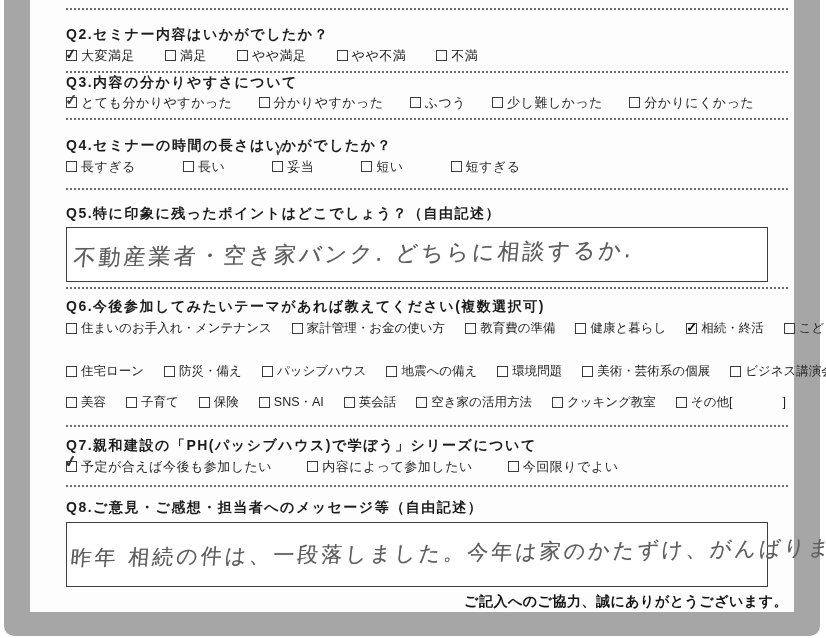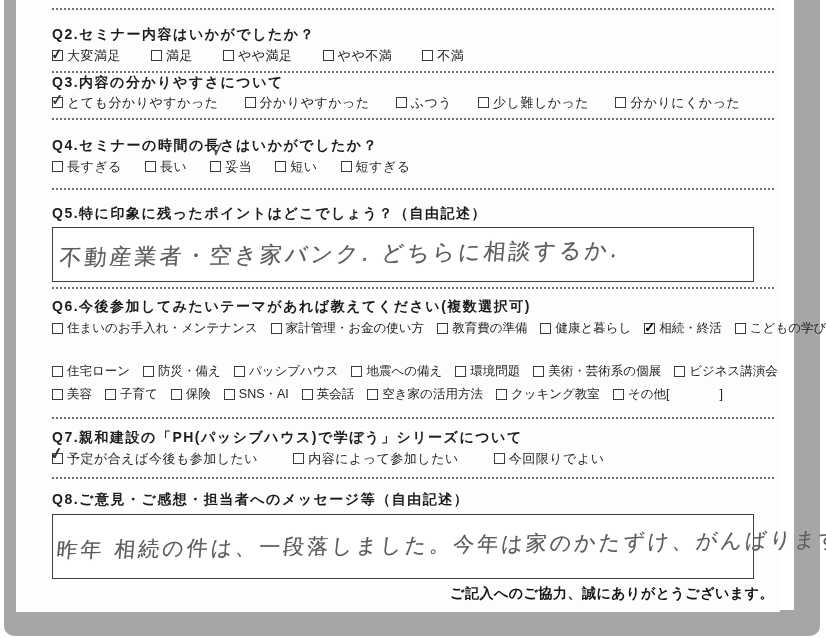--- a/index.html
+++ b/index.html
@@ -7,30 +7,30 @@
     width:826px;height:638px;position:relative;background:#fff;overflow:hidden;
     font-family:"Liberation Sans", sans-serif;
     -webkit-font-smoothing:antialiased;
   }
   .page-frame{
     position:absolute;left:4px;top:-36px;width:816px;height:672px;
     border:26px solid #a6a6a6;border-radius:10px;box-sizing:border-box;
     background:transparent;
   }
   .content{
-    position:absolute;left:16px;top:0;width:764px;height:612px;
+    position:absolute;left:30px;top:0;width:764px;height:612px;
     background:#fdfdfd;box-sizing:border-box;padding:0 6px 0 36px;
   }
   .sep{border-top:2px dotted #6e6e6e;height:0;}
   .qtitle{
     font-size:14px;font-weight:600;color:#1c1c1c;letter-spacing:1.5px;
     line-height:16px;height:16px;white-space:nowrap;
   }
   .optrow{display:flex;align-items:center;white-space:nowrap;height:15px;}
-  .g-q2{gap:30px;} .g-q3{gap:26px;} .g-q4{gap:23px;} .g-q6{gap:13px;} .g-q7{gap:35px;}
+  .g-q2{gap:30px;} .g-q3{gap:26px;} .g-q4{gap:47px;} .g-q6{gap:20px;} .g-q7{gap:35px;}
   .opt{display:inline-flex;align-items:center;}
   .cb{
     width:11px;height:11px;border:1.2px solid #3c3c3c;display:inline-block;
     position:relative;margin-right:4px;flex:none;background:#fff;box-sizing:border-box;
   }
   .lbl{font-size:13px;color:#1f1f1f;letter-spacing:0.5px;}
   .g-q6 .lbl{font-size:12.5px;letter-spacing:0;}
   .check{position:absolute;font-weight:bold;color:#2b2b2b;line-height:1;}
   .ck-a{left:-2px;top:-4px;font-size:14px;transform:rotate(-8deg);}
   .ck-b{left:-2px;top:-6px;font-size:15px;transform:rotate(-5deg);color:#3e3e3e;}
@@ -54,21 +54,21 @@
   .thanks{
     text-align:right;font-size:14px;font-weight:700;color:#141414;
     letter-spacing:0.5px;height:16px;line-height:16px;
   }
   
   .m-sep1{margin-top:8px;}
   .m-t2{margin-top:16px;} .m-o2{margin-top:6px;} .m-sep2{margin-top:8px;}
   .m-t3{margin-top:1px;} .m-o3{margin-top:5px;} .m-sep3{margin-top:8px;}
   .m-t4{margin-top:17px;} .m-o4{margin-top:6px;} .m-sep4{margin-top:14px;}
   .m-t5{margin-top:15px;} .m-b5{margin-top:6px;} .m-sep5{margin-top:5px;}
-  .m-t6{margin-top:9px;}  .m-r61{margin-top:7px;} .m-r62{margin-top:28px;} .m-r63{margin-top:8px;} .m-sep6{margin-top:15px;}
+  .m-t6{margin-top:9px;}  .m-r61{margin-top:7px;} .m-r62{margin-top:28px;} .m-r63{margin-top:16px;} .m-sep6{margin-top:15px;}
   .m-t7{margin-top:10px;} .m-o7{margin-top:6px;} .m-sep7{margin-top:11px;}
   .m-t8{margin-top:12px;} .m-b8{margin-top:7px;} .m-thx{margin-top:6px;}
 </style>
 </head>
 <body>
 
 <div class="page-frame"></div>
 
 <div class="content">
 

